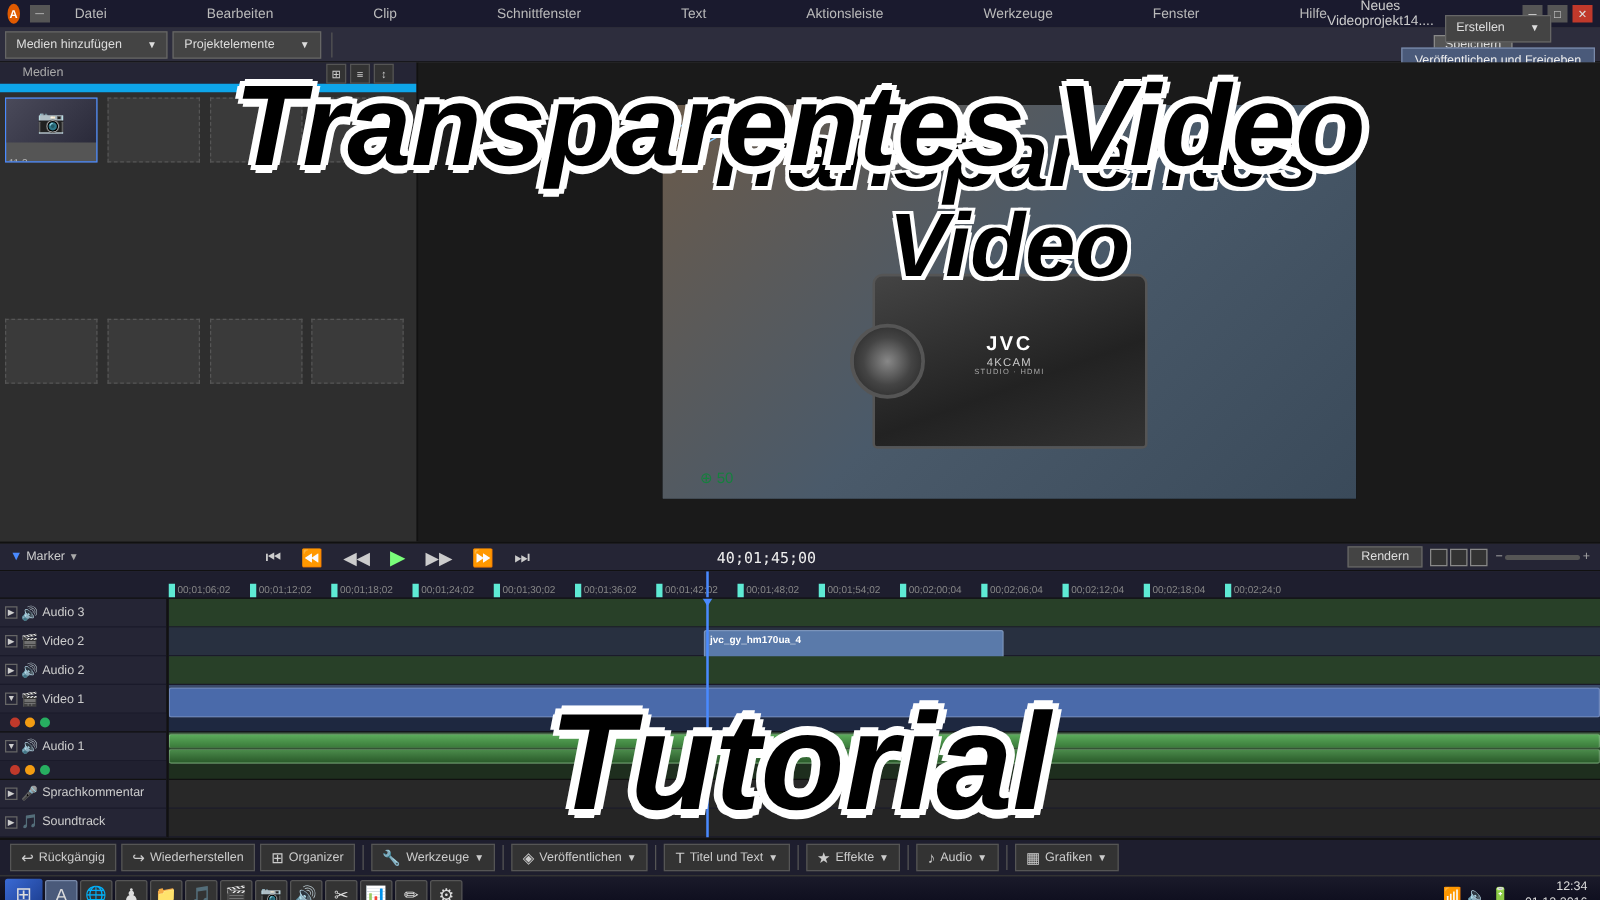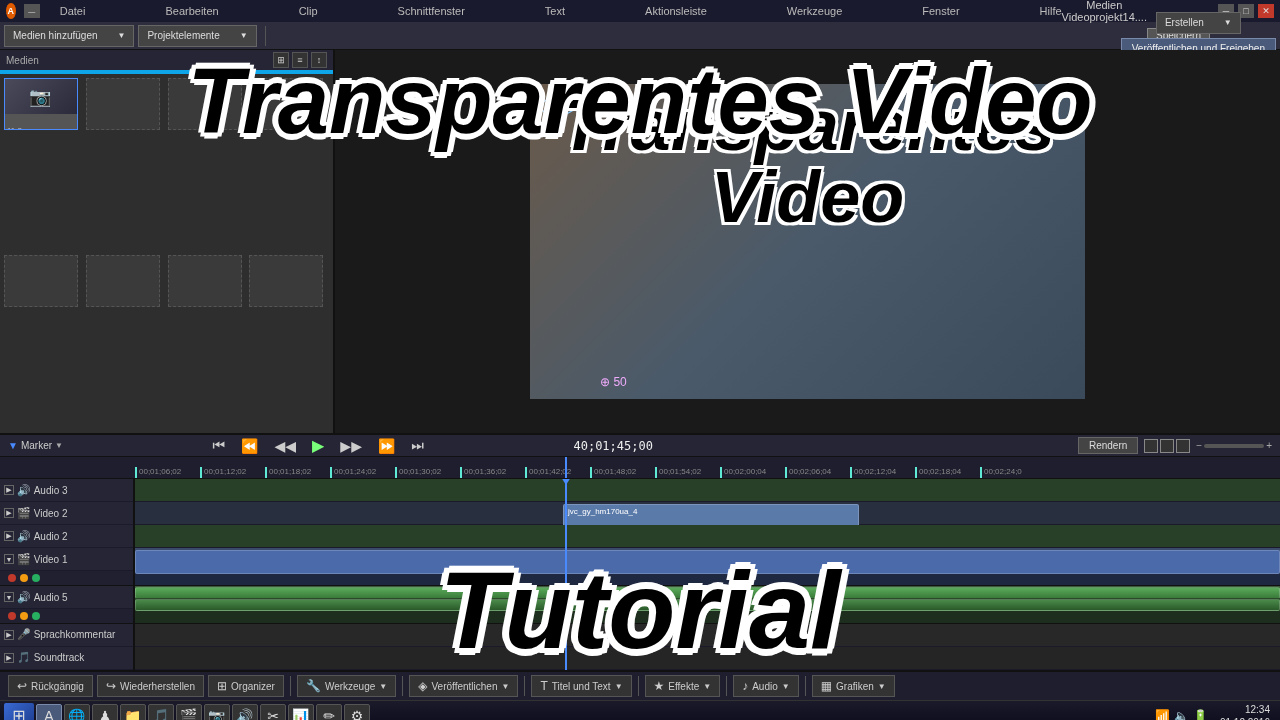--- a/index.html
+++ b/index.html
@@ -127,23 +127,23 @@
       background: #2e2e2e;
       border-right: 2px solid #111;
       display: flex;
       flex-direction: column;
     }
     #media-panel-header {
       height: 24px;
       background: #252535;
       display: flex;
       align-items: center;
-      padding: 0 6px;
+      padding: 0 18px;
       gap: 4px;
-      border-bottom: 4px solid #0ea5e9;
+      border-bottom: 7px solid #0ea5e9;
     }
     #media-grid {
       flex: 1;
       display: grid;
       grid-template-columns: repeat(4, 1fr);
       gap: 2px;
       padding: 4px;
       background: #2e2e2e;
       overflow: hidden;
     }
@@ -255,23 +255,22 @@
     }
     .game-ui-elements {
       position: absolute;
       top: 10px; left: 10px;
       color: #88ccff;
       font-size: 20px;
     }
     .game-bottom {
       position: absolute;
       bottom: 10px; left: 30px;
-      color: #f0abfc;
+      color: #15803d;
       font-size: 12px;
-      margin-left: 40px;
     }
     .transport-btn {
       background: none;
       border: none;
       color: #ccc;
       font-size: 14px;
       cursor: pointer;
       padding: 2px 4px;
     }
     .render-btn {
@@ -322,21 +321,21 @@
       padding-left: 135px;
     }
     .ruler-marks {
       display: flex;
       align-items: flex-end;
       height: 100%;
     }
     .ruler-tick {
       font-size: 8px;
       color: #888;
-      border-left: 2px solid #5eead4;
+      border-left: 5px solid #5eead4;
       padding-left: 2px;
       padding-bottom: 2px;
       min-width: 65px;
     }
     .playhead-indicator {
       position: absolute;
       top: 0; bottom: 0;
       width: 2px;
       background: #4a8aff;
       left: 565px;
@@ -609,21 +608,21 @@
     <span style="cursor:pointer">Datei</span>
     <span style="cursor:pointer">Bearbeiten</span>
     <span style="cursor:pointer">Clip</span>
     <span style="cursor:pointer">Schnittfenster</span>
     <span style="cursor:pointer">Text</span>
     <span style="cursor:pointer">Aktionsleiste</span>
     <span style="cursor:pointer">Werkzeuge</span>
     <span style="cursor:pointer">Fenster</span>
     <span style="cursor:pointer">Hilfe</span>
   </div>
-  <div class="title-text">Medien Videoprojekt14....</div>
+  <div class="title-text">Neues Videoprojekt14....</div>
   <button class="save-btn">Speichern</button>
   <div class="win-controls" style="margin-left:8px;">
     <button class="win-btn">─</button>
     <button class="win-btn">□</button>
     <button class="win-btn close">✕</button>
   </div>
 </div>
 
 <div id="toolbar">
   <button class="toolbar-btn">
@@ -673,20 +672,26 @@
         <div class="media-empty"></div>
         <div class="media-empty"></div>
       </div>
     </div>
 
     <div id="preview-panel">
       <div id="preview-video">
 
         <div style="position:absolute;inset:0;background:linear-gradient(135deg, #6a5a4a 0%, #4a5a6a 50%, #3a4a5a 100%);"></div>
 
+        <div class="jvc-camera">
+          <div class="lens"></div>
+          <div class="jvc-label">JVC</div>
+          <div class="cam-label">4KCAM</div>
+          <div style="font-size:6px;color:#aaa;letter-spacing:1px;">STUDIO · HDMI</div>
+        </div>
 
         <div class="game-ui-elements">⬡⬡⬡</div>
         <div class="game-bottom">⊕ 50</div>
 
         <div class="video-overlay-title">
           Transparentes Video
         </div>
       </div>
     </div>
 
@@ -774,21 +779,21 @@
         </div>
         <div class="track-mini-controls">
           <div class="mini-dot red"></div>
           <div class="mini-dot yellow"></div>
           <div class="mini-dot green"></div>
         </div>
 
         <div class="track-header">
           <div class="track-expand">▼</div>
           <span class="track-icon">🔊</span>
-          <span class="track-name">Audio 5</span>
+          <span class="track-name">Audio 1</span>
         </div>
         <div class="track-mini-controls">
           <div class="mini-dot red"></div>
           <div class="mini-dot yellow"></div>
           <div class="mini-dot green"></div>
         </div>
 
         <div class="track-header">
           <div class="track-expand">▶</div>
           <span class="track-icon">🎤</span>
@@ -803,21 +808,21 @@
 
       </div>
 
       <div id="track-content">
 
         <div class="track-playhead"></div>
 
         <div class="track-row audio-row" style="height:28px;"></div>
 
         <div class="track-row video-row" style="height:28px;">
-          <div class="clip-block video" style="left:428px; width:296px;">jvc_gy_hm170ua_4</div>
+          <div class="clip-block video" style="left:428px; width:240px;font-weight:bold;">jvc_gy_hm170ua_4</div>
         </div>
 
         <div class="track-row audio-row" style="height:28px;"></div>
 
         <div class="track-row video-row selected" style="height:28px;">
           <div class="clip-block video" style="left:0; width:1145px; background:#4a6aaa;"></div>
         </div>
 
         <div class="track-subrow" style="height:18px;background:#1e2840;"></div>
 

